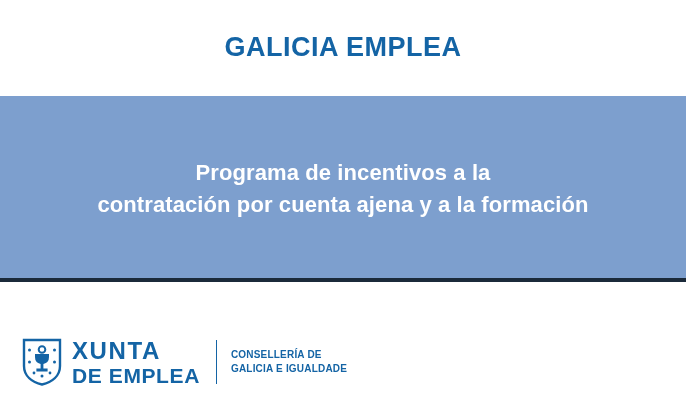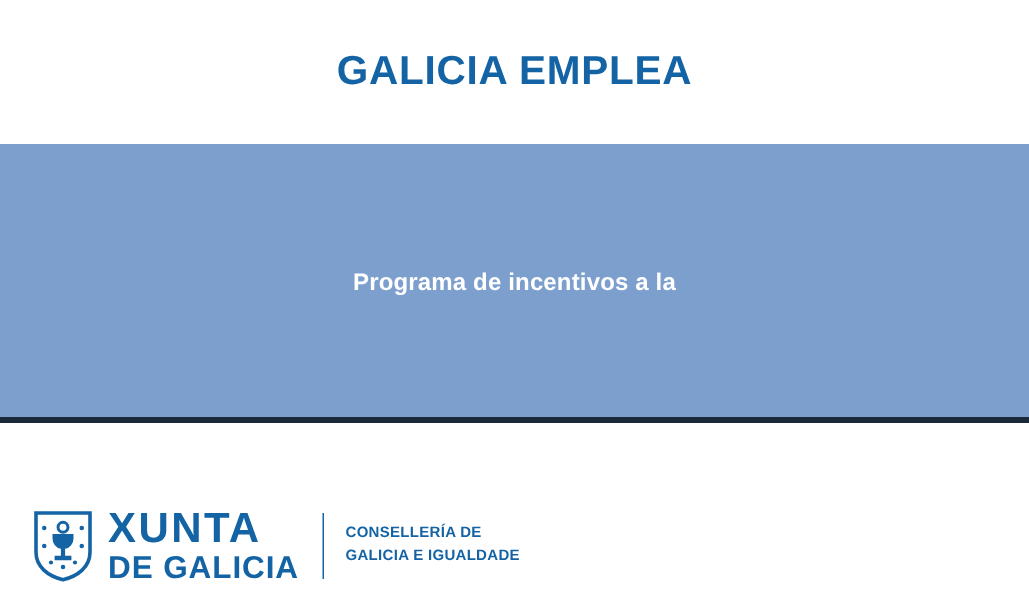--- a/index.html
+++ b/index.html
@@ -46,21 +46,21 @@
     top: 96px;
     width: 686px;
     height: 186px;
     background: #7d9fce;
     display: flex;
     align-items: center;
     justify-content: center;
   }
   .band-text {
     color: #ffffff;
-    font-size: 16px;
+    font-size: 22px;
     font-weight: bold;
     text-align: center;
     line-height: 1.45;
     padding: 0 18px;
     letter-spacing: 0.1px;
   }
   .band-text .line {
     display: block;
     white-space: nowrap;
   }
@@ -93,21 +93,21 @@
     height: 48px;
     position: relative;
     flex: 0 0 auto;
   }
   .xunta-words {
     margin-left: 10px;
     color: #1464a5;
     line-height: 1.0;
   }
   .xunta-words .w1 {
-    font-size: 28px;
+    font-size: 24px;
     font-weight: bold;
     letter-spacing: 1.6px;
     display: block;
   }
   .xunta-words .w2 {
     font-size: 21px;
     font-weight: bold;
     letter-spacing: 0.6px;
     display: block;
     margin-top: 2px;
@@ -136,20 +136,21 @@
 
 <div class="page">
 
   <div class="title-zone">
     <div class="main-title">GALICIA EMPLEA</div>
   </div>
 
   <div class="blue-band">
     <div class="band-text">
       <span class="line">Programa de incentivos a la</span>
+      <span class="line">contratación por cuenta ajena y a la formación</span>
     </div>
     <div class="band-divider"></div>
   </div>
 
   <div class="footer">
 
     <div class="xunta-block">
       <div class="shield">
         <svg width="40" height="48" viewBox="0 0 40 48" xmlns="http://www.w3.org/2000/svg">
           <path d="M2 2 H38 V28 C38 38 30 44 20 46.5 C10 44 2 38 2 28 Z" fill="none" stroke="#1464a5" stroke-width="2.4"></path>
@@ -162,21 +163,21 @@
           <circle cx="32.5" cy="12" r="1.5" fill="#1464a5"></circle>
           <circle cx="7.5" cy="24" r="1.5" fill="#1464a5"></circle>
           <circle cx="32.5" cy="24" r="1.5" fill="#1464a5"></circle>
           <circle cx="20" cy="38" r="1.5" fill="#1464a5"></circle>
           <circle cx="12" cy="35" r="1.4" fill="#1464a5"></circle>
           <circle cx="28" cy="35" r="1.4" fill="#1464a5"></circle>
         </svg>
       </div>
       <div class="xunta-words">
         <span class="w1">XUNTA</span>
-        <span class="w2">DE GALICIA</span>
+        <span class="w2">DE EMPLEA</span>
       </div>
       <div class="vrule"></div>
       <div class="conselleria">
         <span>CONSELLERÍA DE</span>
         <span>GALICIA E IGUALDADE</span>
       </div>
     </div>
 
   </div>
 </div>

